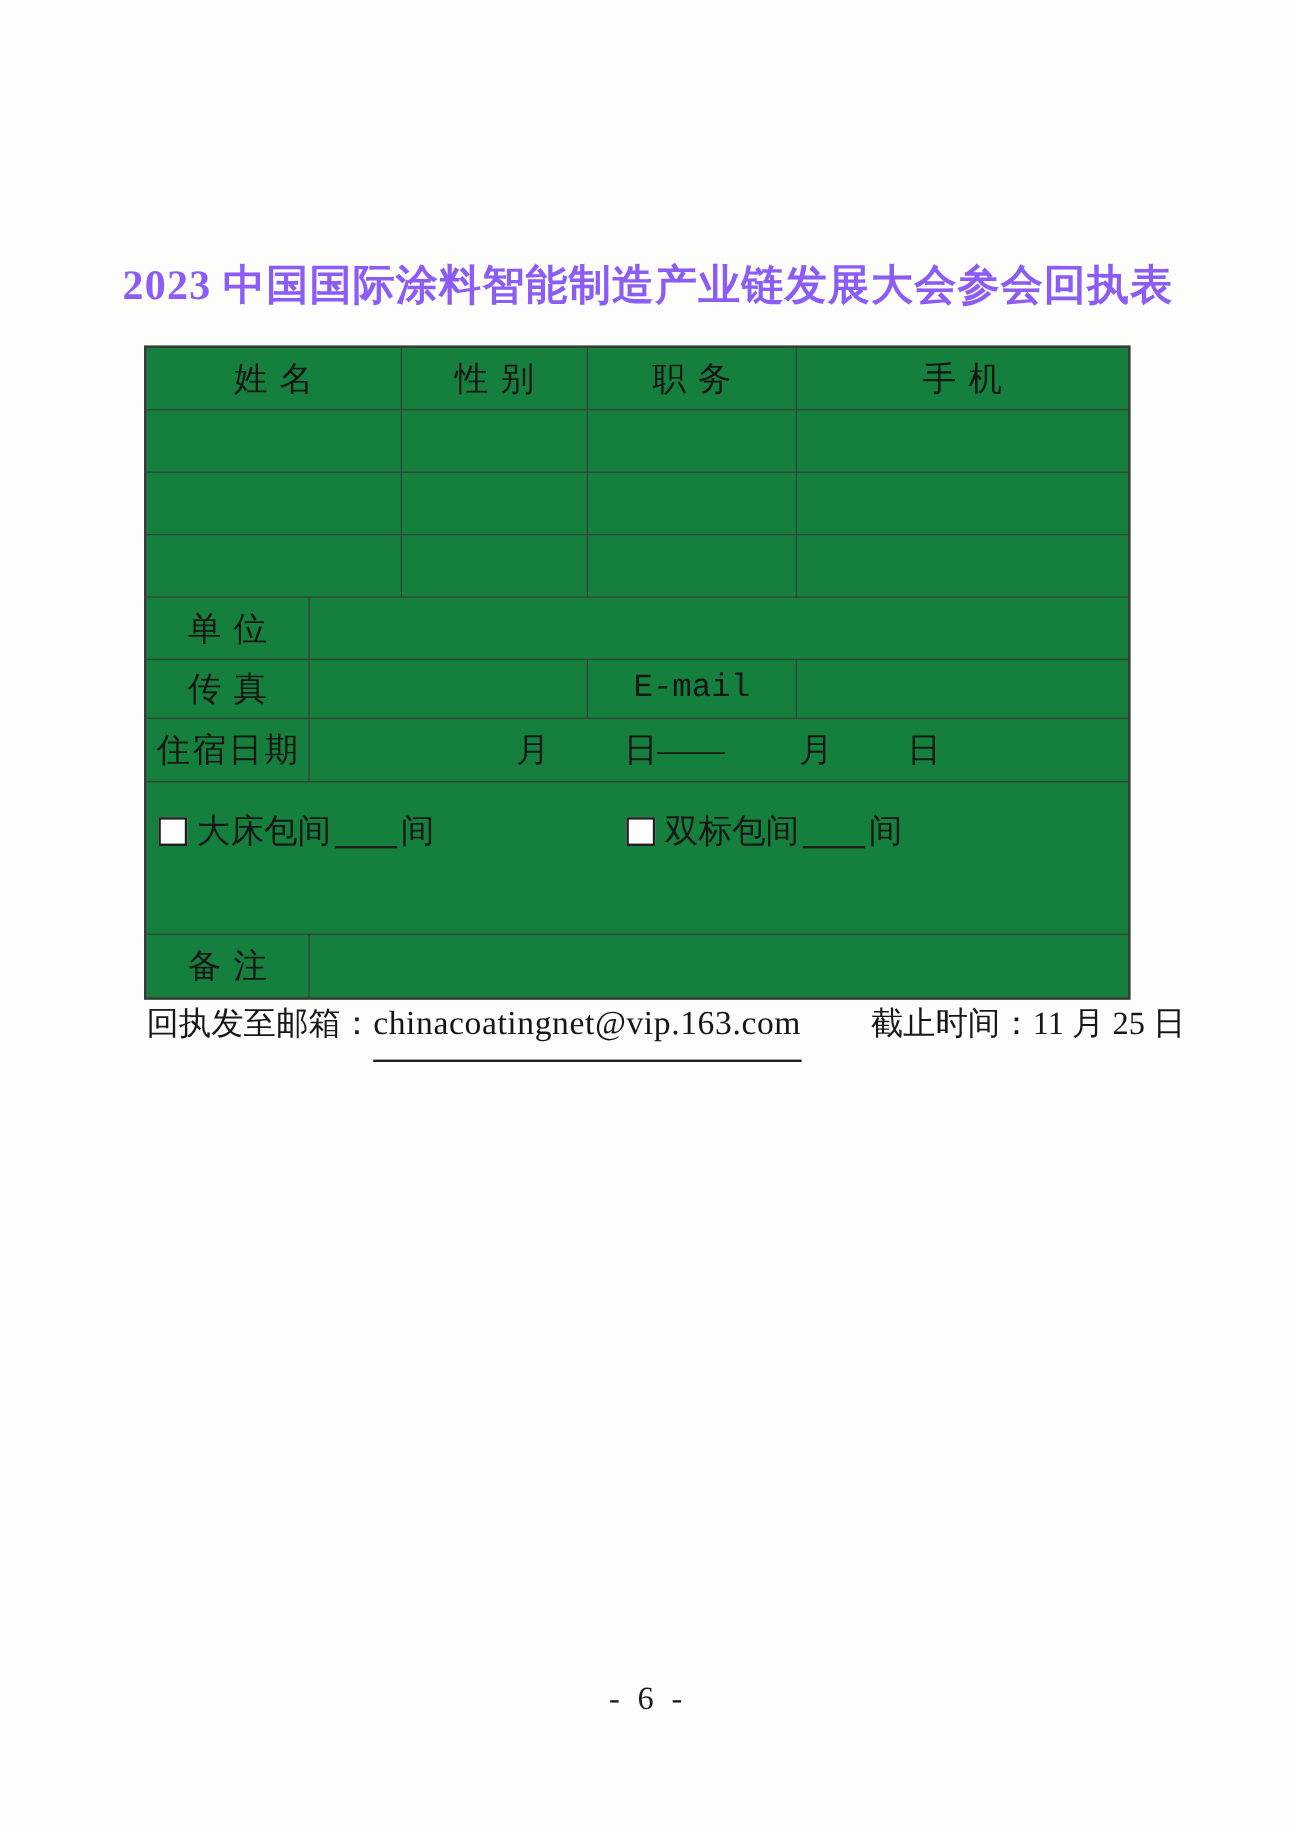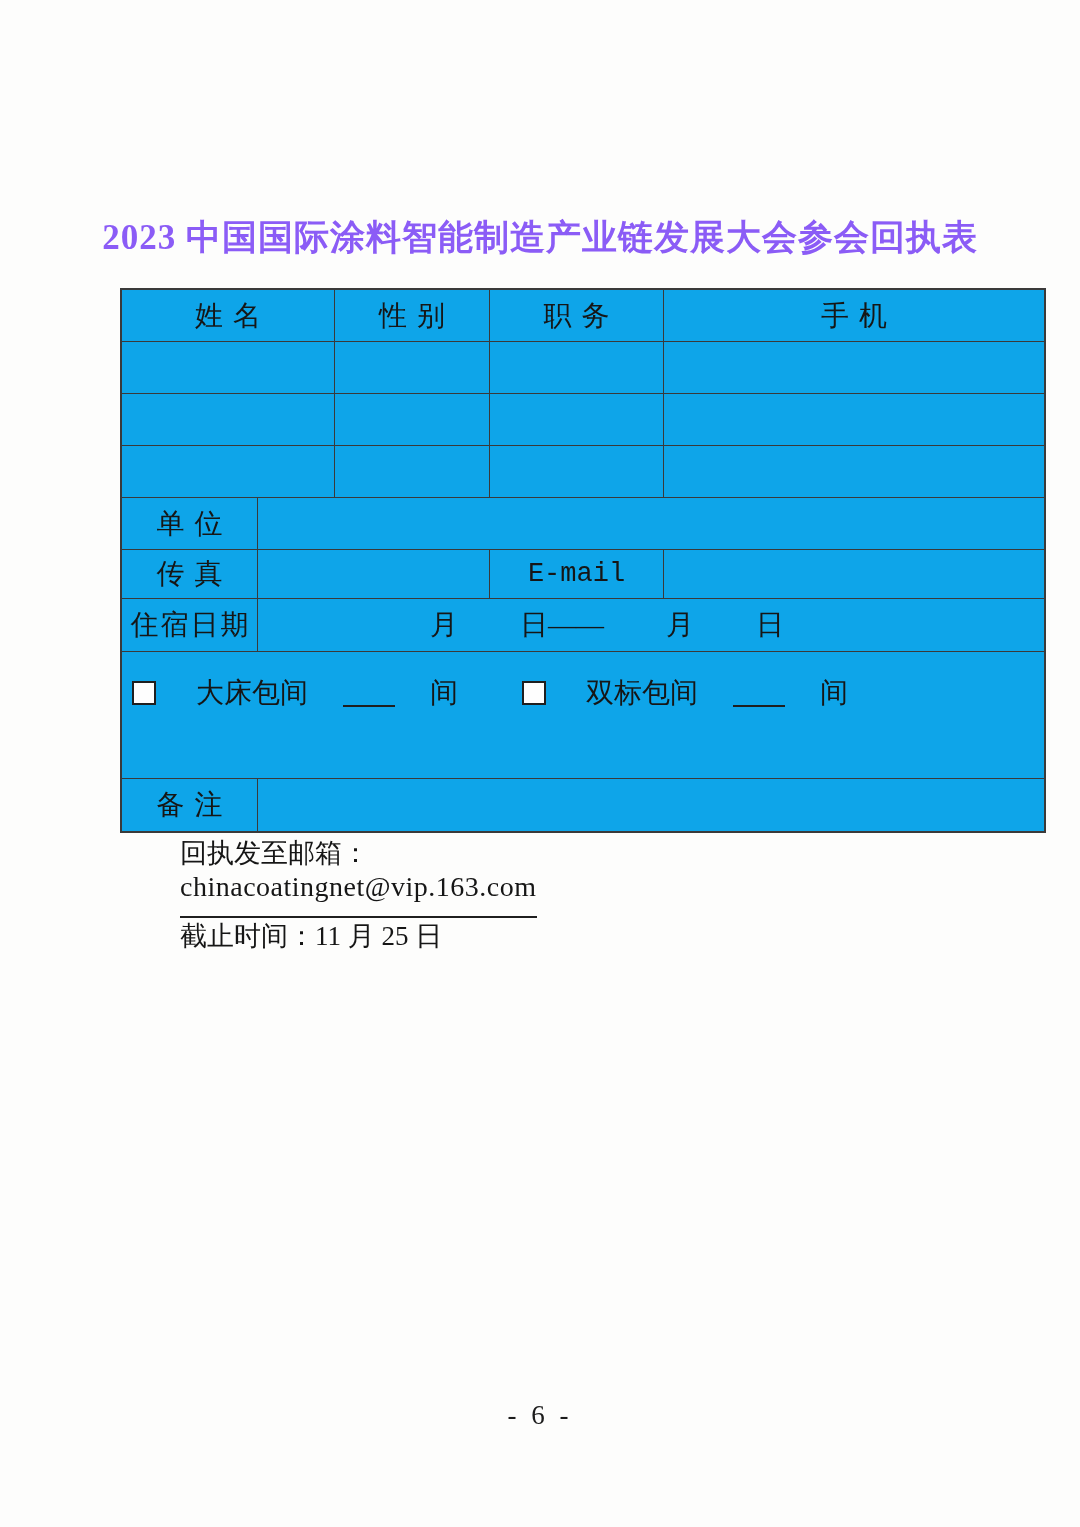--- a/index.html
+++ b/index.html
@@ -21,23 +21,23 @@
     text-align: center;
     font-size: 35px;
     font-weight: 700;
     letter-spacing: 1px;
     color: #8b5cf6;
   }
   .rtable {
     position: absolute;
     left: 120px;
     top: 288px;
-    width: 926px;
+    width: 822px;
     border: 2px solid #3a3a3a;
-    background: #0ea5e9;
+    background: #15803d;
   }
   .trow { display: flex; width: 100%; }
   .cell {
     border-right: 1.5px solid #3a3a3a;
     border-bottom: 1.5px solid #3a3a3a;
     display: flex;
     align-items: center;
     justify-content: center;
     font-size: 28px;
   }
@@ -66,21 +66,21 @@
     gap: 62px;
     font-size: 28px;
   }
   .stay-content {
     display: block;
     padding-top: 13px;
     font-size: 28px;
   }
   .opt-line { display: flex; align-items: center; height: 52px; margin-top: 2px; }
   .opt-line.second { margin-top: 8px; }
-  .optgroup { display: flex; align-items: center; padding-left: 10px; width: 390px; gap: 32px; }
+  .optgroup { display: flex; align-items: center; padding-left: 10px; width: 390px; }
   .optgroup.rightcol { width: auto; }
   .checkbox {
     width: 24px; height: 24px;
     border: 2.5px solid #1f1f1f;
     background: #fefefe;
     margin-right: 8px;
     flex: none;
   }
   .blank {
     display: inline-block;
@@ -91,21 +91,20 @@
     margin: 0 3px 5px 3px;
   }
   .footer {
     position: absolute;
     left: 122px;
     top: 835px;
     display: flex;
     align-items: baseline;
     font-size: 27px;
     white-space: nowrap;
-    flex-direction: column;
   }
   .email-link {
     border-bottom: 2px solid #1f1f1f;
     padding-bottom: 13px;
     letter-spacing: 0.5px;
     font-size: 28px;
   }
   .deadline { margin-left: 58px; }
   .pagenum {
     position: absolute;

